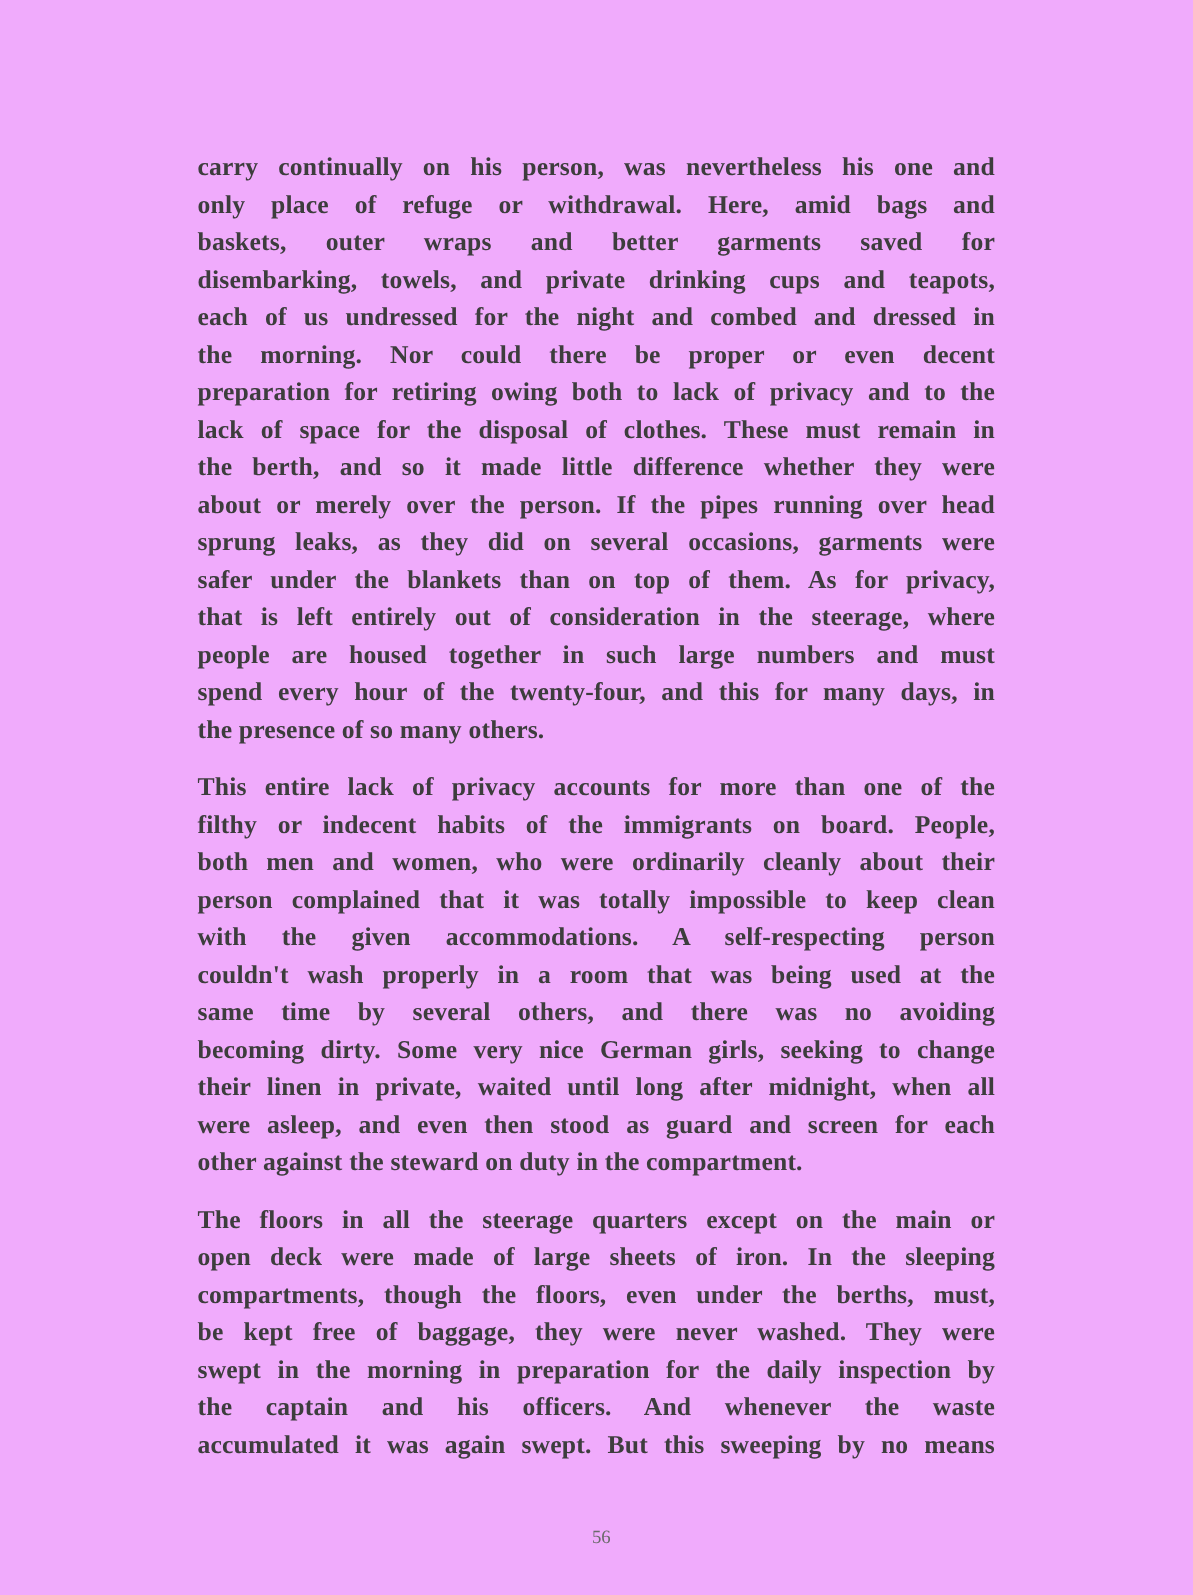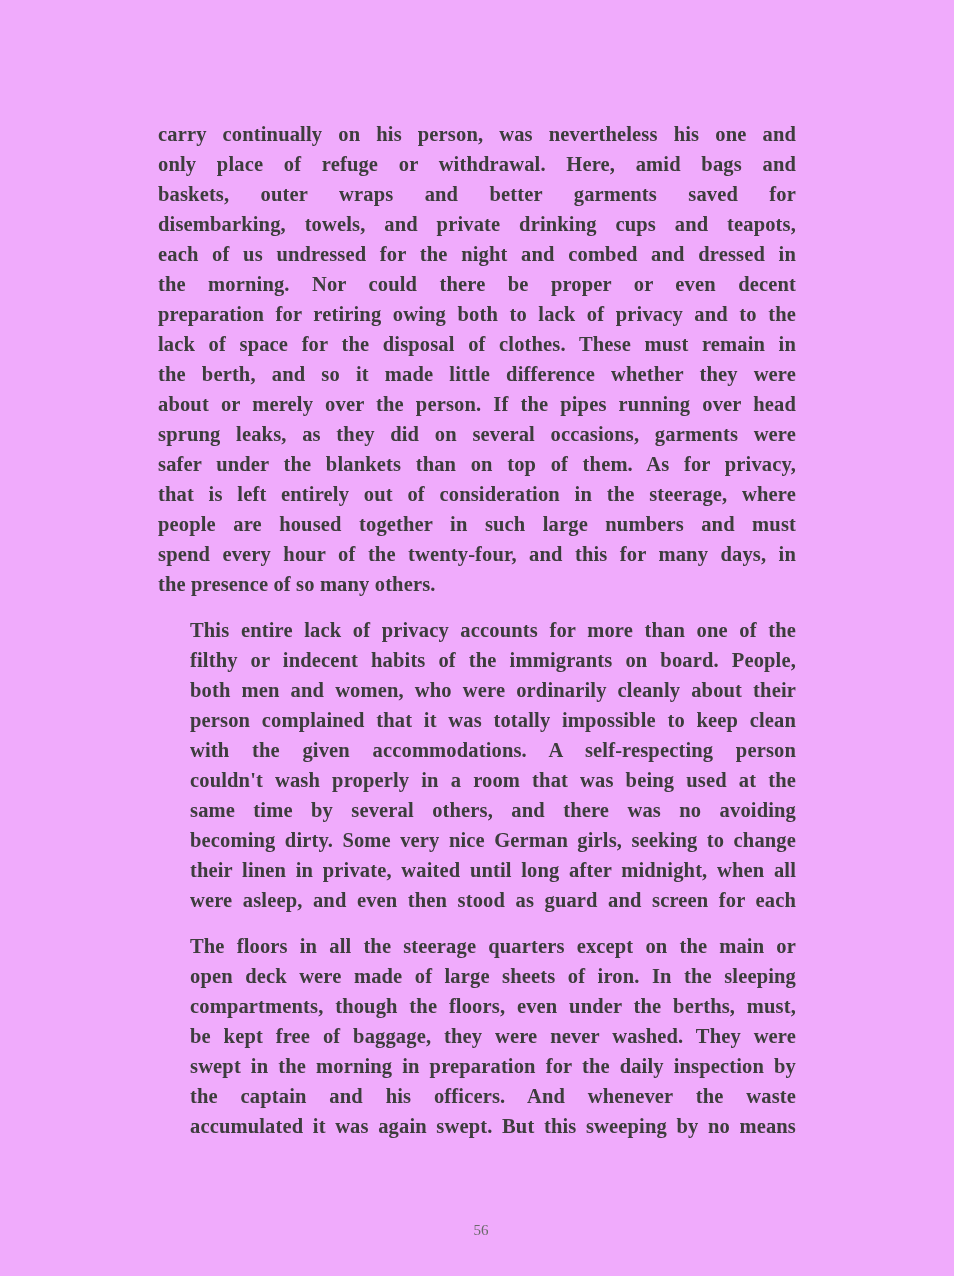--- a/index.html
+++ b/index.html
@@ -42,21 +42,20 @@
     }
     .line.last {
       text-align: right;
       text-align-last: left;
     }
     .para {
       display: block;
     }
     .para + .para {
       margin-top: 16px;
-      margin-left: 32px;
     }
     .page-number {
       position: absolute;
       left: 4px;
       width: 954px;
       top: 1222px;
       text-align: center;
       font-family: "Liberation Serif", "DejaVu Serif", serif;
       font-size: 15px;
       color: #6a6a6a;
@@ -91,20 +90,21 @@
       <span class="line">This entire lack of privacy accounts for more than one of the</span>
       <span class="line">filthy or indecent habits of the immigrants on board. People,</span>
       <span class="line">both men and women, who were ordinarily cleanly about their</span>
       <span class="line">person complained that it was totally impossible to keep clean</span>
       <span class="line">with the given accommodations. A self-respecting person</span>
       <span class="line">couldn't wash properly in a room that was being used at the</span>
       <span class="line">same time by several others, and there was no avoiding</span>
       <span class="line">becoming dirty. Some very nice German girls, seeking to change</span>
       <span class="line">their linen in private, waited until long after midnight, when all</span>
       <span class="line">were asleep, and even then stood as guard and screen for each</span>
+      <span class="line last">other against the steward on duty in the compartment.</span>
     </div>
 
     <div class="para">
       <span class="line">The floors in all the steerage quarters except on the main or</span>
       <span class="line">open deck were made of large sheets of iron. In the sleeping</span>
       <span class="line">compartments, though the floors, even under the berths, must,</span>
       <span class="line">be kept free of baggage, they were never washed. They were</span>
       <span class="line">swept in the morning in preparation for the daily inspection by</span>
       <span class="line">the captain and his officers. And whenever the waste</span>
       <span class="line">accumulated it was again swept. But this sweeping by no means</span>

